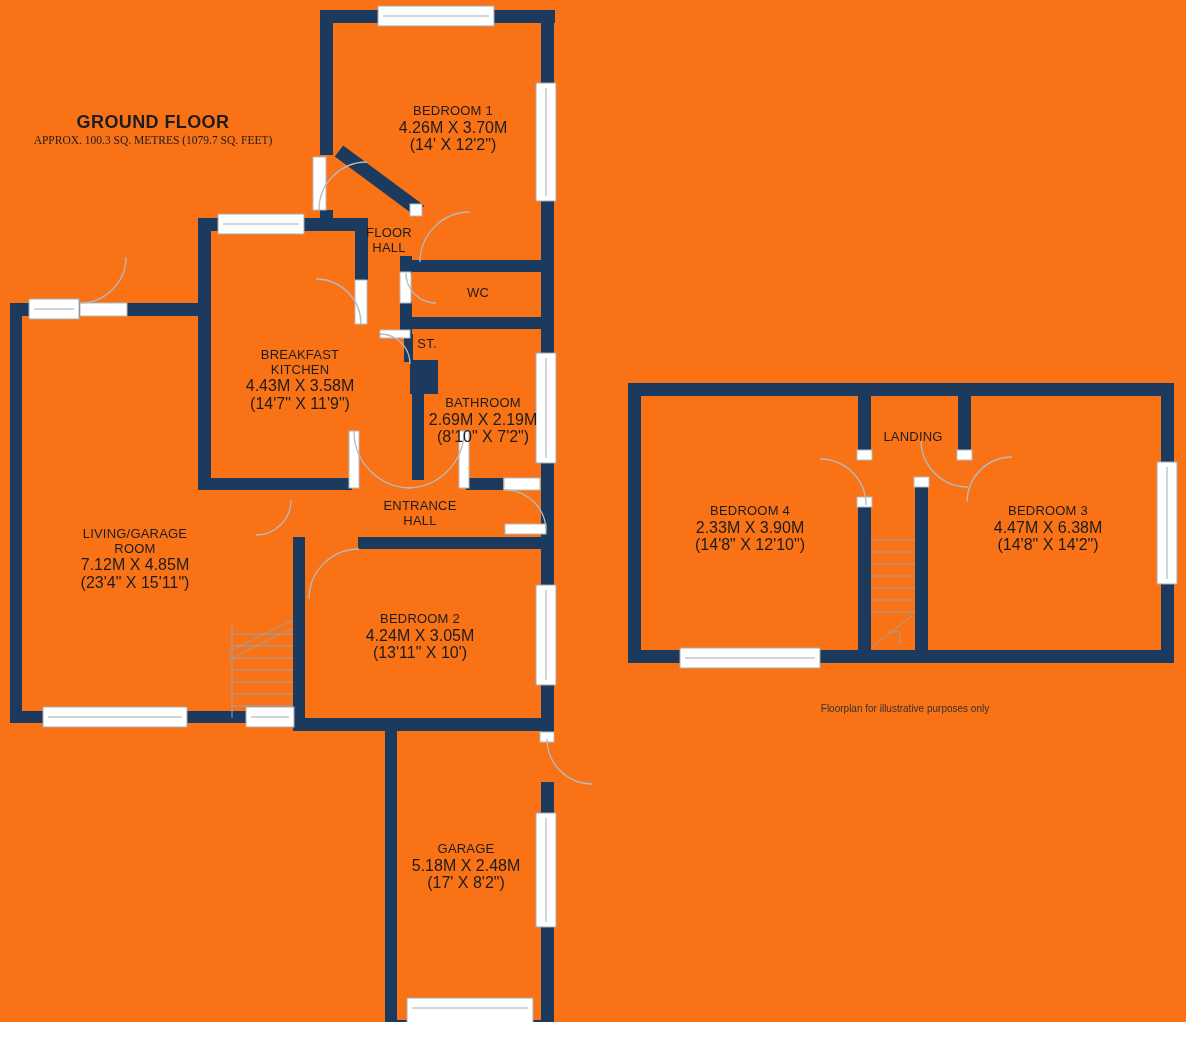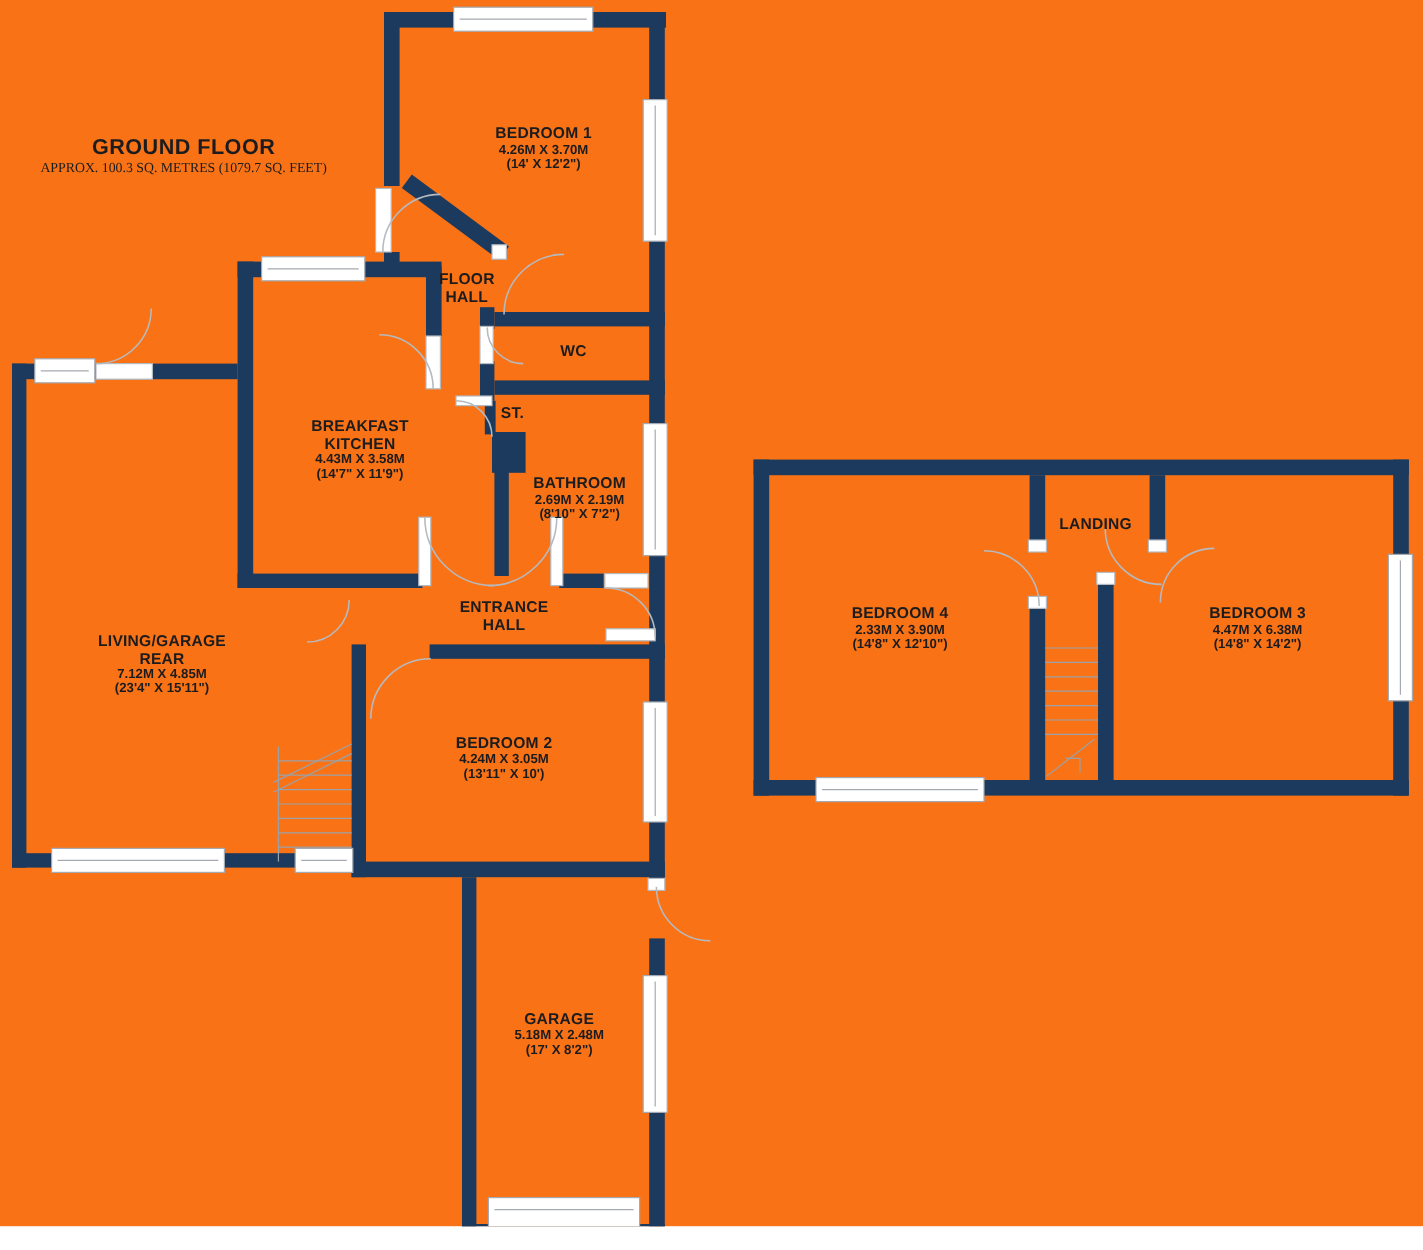--- a/index.html
+++ b/index.html
@@ -8,22 +8,22 @@
   svg{position:absolute;left:0;top:0;}
   .wall{fill:var(--wall,#1b3a5e);}
   .wline{stroke:var(--wall,#1b3a5e);fill:none;}
   .win{fill:#ffffff;stroke:var(--window-outline,#a5aab2);stroke-width:1;}
   .winline{stroke:var(--window-outline,#a5aab2);stroke-width:1;fill:none;}
   .arc{fill:none;stroke:var(--door-arc,#b5bac0);stroke-width:1.3;}
   .leaf{fill:#ffffff;stroke:var(--door-arc,#b5bac0);stroke-width:1;}
   .stair{stroke:var(--stair-line,#9ba1a9);stroke-width:1;fill:none;}
   .lbl{position:absolute;transform:translateX(-50%);text-align:center;
        color:var(--text,#1c1c1e);line-height:1.12;white-space:nowrap;}
-  .lbl .nm{font-weight:bold;font-size:13px;letter-spacing:.2px;}
-  .lbl .dm{font-size:11px;font-weight:bold;}
+  .lbl .nm{font-weight:normal;font-size:13px;letter-spacing:.2px;}
+  .lbl .dm{font-size:16px;}
   .lbl.title .t{font-weight:bold;font-size:18px;letter-spacing:.4px;}
   .lbl.title .s{font-size:11.5px;margin-top:2px;font-family:Liberation Serif, serif;}
   .lbl.total .t{font-size:15px;letter-spacing:.3px;}
   .lbl.total .s{font-size:10px;margin-top:4px;color:#333;}
 </style>
 </head>
 <body>
 
 <div class="canvas">
 
@@ -214,21 +214,21 @@
   </div>
 
   <div class="lbl" style="left:483px;top:396px">
     <div class="nm">BATHROOM</div>
     <div class="dm">2.69M X 2.19M</div>
     <div class="dm">(8'10" X 7'2")</div>
   </div>
 
   <div class="lbl" style="left:135px;top:527px">
     <div class="nm">LIVING/GARAGE</div>
-    <div class="nm">REAR</div>
+    <div class="nm">ROOM</div>
     <div class="dm">7.12M X 4.85M</div>
     <div class="dm">(23'4" X 15'11")</div>
   </div>
 
   <div class="lbl" style="left:420px;top:499px">
     <div class="nm">ENTRANCE</div>
     <div class="nm">HALL</div>
   </div>
 
   <div class="lbl" style="left:420px;top:612px">
@@ -253,15 +253,16 @@
     <div class="nm">LANDING</div>
   </div>
 
   <div class="lbl" style="left:1048px;top:504px">
     <div class="nm">BEDROOM 3</div>
     <div class="dm">4.47M X 6.38M</div>
     <div class="dm">(14'8" X 14'2")</div>
   </div>
 
   <div class="lbl total" style="left:905px;top:699px">
+    <div class="s">Floorplan for illustrative purposes only</div>
   </div>
 
 </div>
 
 </body></html>

